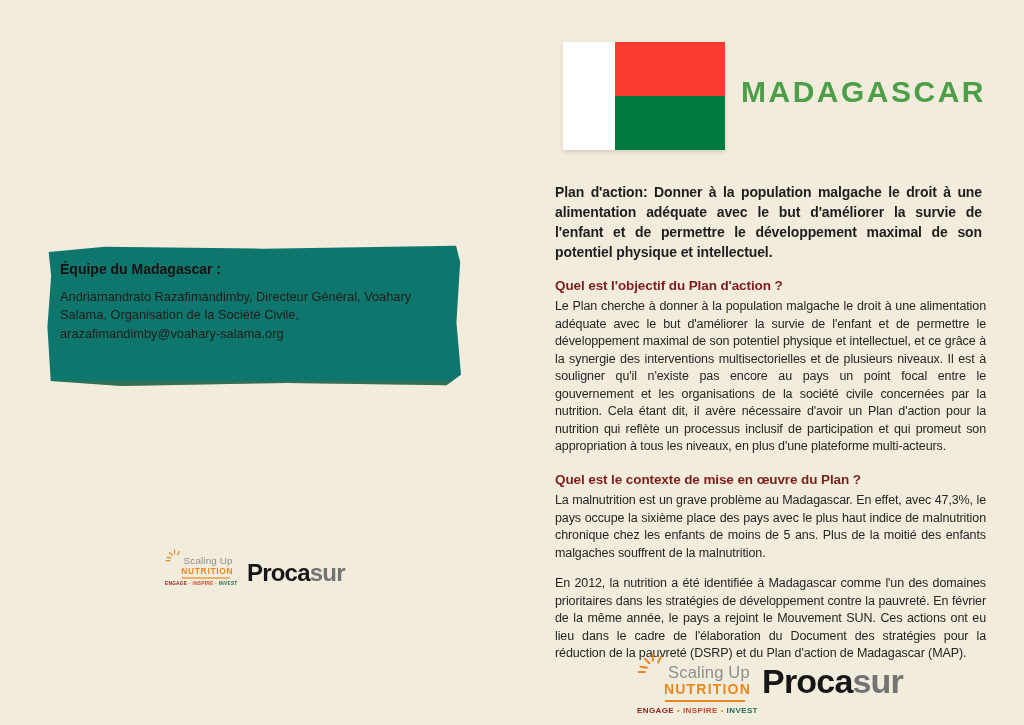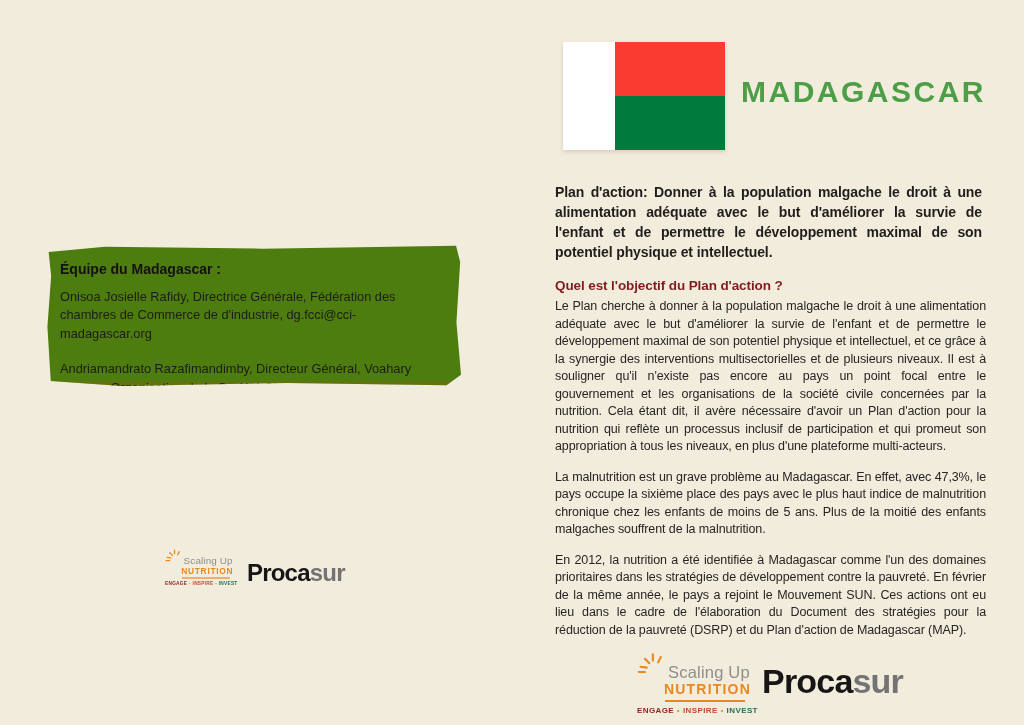--- a/index.html
+++ b/index.html
@@ -7,21 +7,21 @@
     position:relative;
     width:1024px;height:725px;
     background:#F2ECDD;
     font-family:"Liberation Sans", sans-serif;
     overflow:hidden;
   }
 
   
   .team-box{
     position:absolute;left:47px;top:245px;width:414px;height:141px;
-    background:#4d7c0f;
+    background:#0f766e;
     box-sizing:border-box;
     padding:16px 16px 14px 13px;
     color:#1E1C18;
     clip-path:polygon(0.4% 5%, 14% 1.2%, 52% 2.6%, 98.8% 0.6%, 99.8% 12%, 98.9% 55%, 100% 92%, 96.5% 99.4%, 58% 97.8%, 18% 100%, 0.9% 96.5%, 0.1% 58%, 1% 22%);
     box-shadow:inset 0 -5px 0 rgba(150,95,10,0.28);
   }
   .team-box h3{
     margin:0 0 10px 0;font-size:14px;line-height:1.2;color:#141210;
   }
   .team-box p{
@@ -89,21 +89,20 @@
   .procasur-small{left:247px;top:560px;font-size:24px;}
   .procasur-large{left:762px;top:663px;font-size:34px;}
 </style>
 </head>
 <body>
 
 <div class="page">
 
   <div class="team-box">
     <h3>Équipe du Madagascar :</h3>
-    <p>Onisoa Josielle Rafidy, Directrice Générale, Fédération des chambres de Commerce de d'industrie, dg.fcci@cci-madagascar.org</p>
     <p>Andriamandrato Razafimandimby, Directeur Général, Voahary Salama, Organisation de la Société Civile, arazafimandimby@voahary-salama.org</p>
   </div>
 
   <div class="sun-logo sun-small">
     <div class="sun-head">
       <svg class="sun-rays" width="30" height="28" viewBox="0 0 34 30">
         <g stroke="#E8891F" stroke-width="2.4" stroke-linecap="round" fill="none">
           <line x1="2" y1="23" x2="9" y2="23"></line>
           <line x1="4" y1="17" x2="11" y2="18"></line>
           <line x1="9" y1="8" x2="14" y2="13"></line>
@@ -137,20 +136,21 @@
   </div>
 
   <div class="country-title">MADAGASCAR</div>
 
   <div class="content">
     <p class="intro">Plan d'action: Donner à la population malgache le droit à une alimentation adéquate avec le but d'améliorer la survie de l'enfant et de permettre le développement maximal de son potentiel physique et intellectuel.</p>
 
     <h4 class="section-heading">Quel est l'objectif du Plan d'action ?</h4>
     <p class="body-par">Le Plan cherche à donner à la population malgache le droit à une alimentation adéquate avec le but d'améliorer la survie de l'enfant et de permettre le développement maximal de son potentiel physique et intellectuel, et ce grâce à la synergie des interventions multisectorielles et de plusieurs niveaux. Il est à souligner qu'il n'existe pas encore au pays un point focal entre le gouvernement et les organisations de la société civile concernées par la nutrition. Cela étant dit, il avère nécessaire d'avoir un Plan d'action pour la nutrition qui reflète un processus inclusif de participation et qui promeut son appropriation à tous les niveaux, en plus d'une plateforme multi-acteurs.</p>
 
+    <h4 class="section-heading gap-before">Quel est le contexte de mise en œuvre du Plan ?</h4>
     <p class="body-par">La malnutrition est un grave problème au Madagascar. En effet, avec 47,3%, le pays occupe la sixième place des pays avec le plus haut indice de malnutrition chronique chez les enfants de moins de 5 ans. Plus de la moitié des enfants malgaches souffrent de la malnutrition.</p>
     <p class="body-par">En 2012, la nutrition a été identifiée à Madagascar comme l'un des domaines prioritaires dans les stratégies de développement contre la pauvreté. En février de la même année, le pays a rejoint le Mouvement SUN. Ces actions ont eu lieu dans le cadre de l'élaboration du Document des stratégies pour la réduction de la pauvreté (DSRP) et du Plan d'action de Madagascar (MAP).</p>
   </div>
 
   <div class="sun-logo sun-large">
     <div class="sun-head">
       <svg class="sun-rays" width="30" height="28" viewBox="0 0 34 30">
         <g stroke="#E8891F" stroke-width="2.4" stroke-linecap="round" fill="none">
           <line x1="2" y1="23" x2="9" y2="23"></line>
           <line x1="4" y1="17" x2="11" y2="18"></line>

